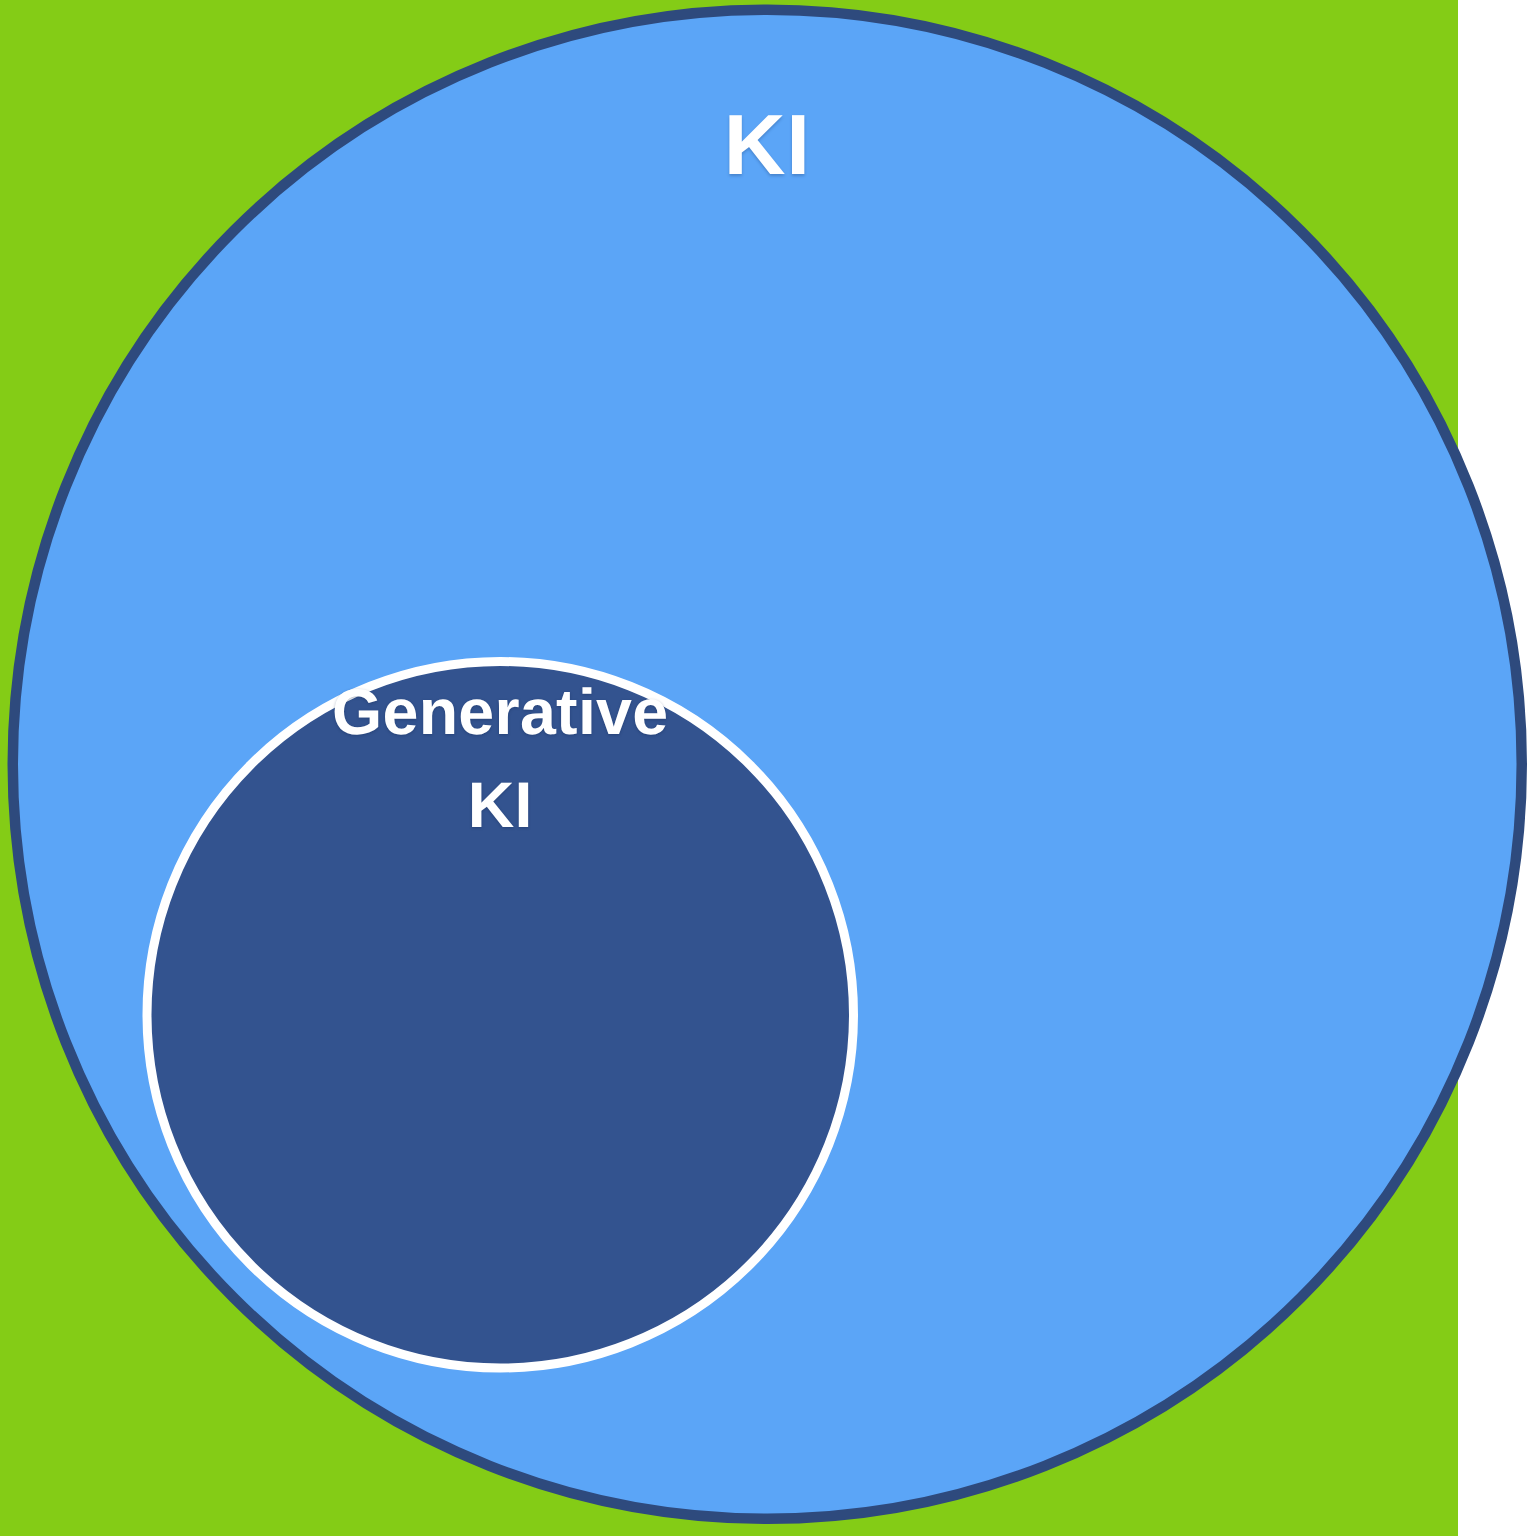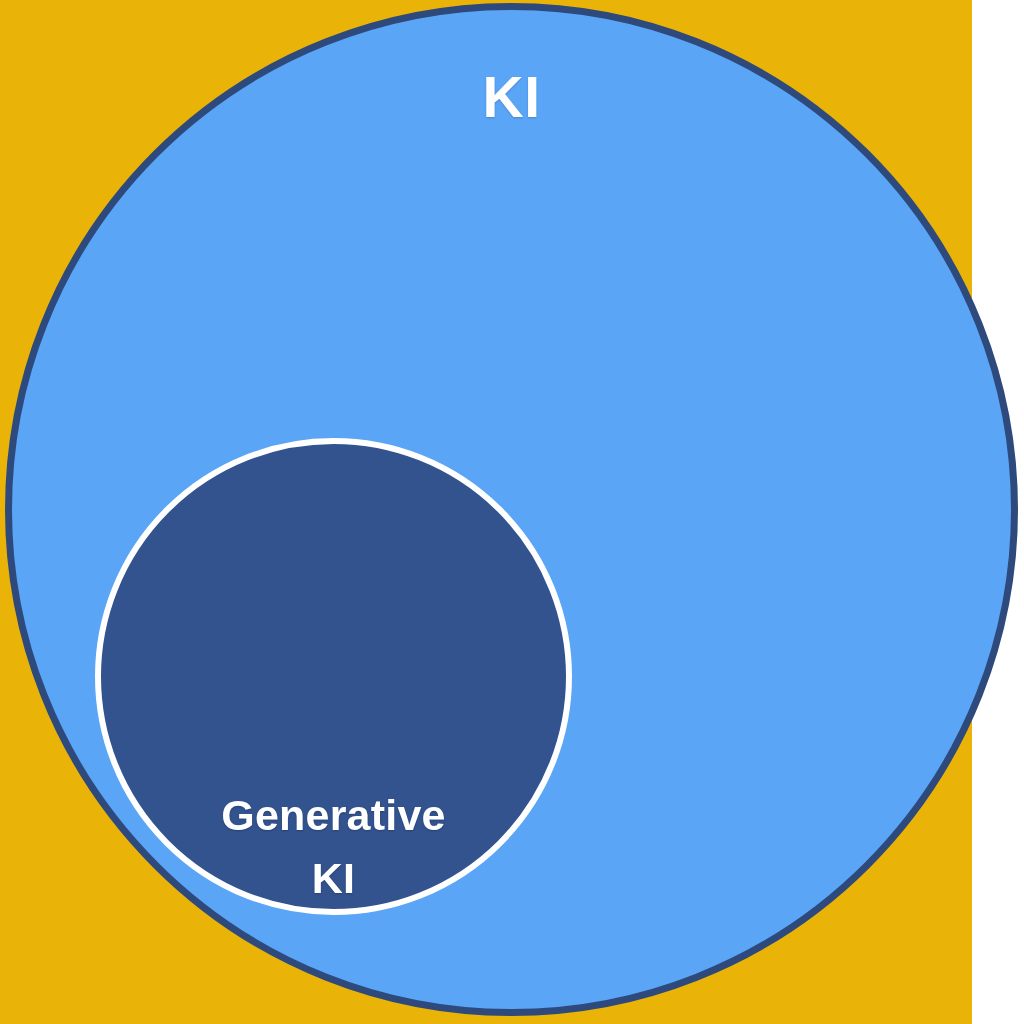--- a/index.html
+++ b/index.html
@@ -10,21 +10,21 @@
   body {
     width: 1024px;
     height: 1024px;
     overflow: hidden;
     font-family: "Liberation Sans", sans-serif;
   }
   #diagram-stage {
     position: relative;
     width: 972px;
     height: 1024px;
-    background: #eab308;
+    background: #84cc16;
   }
 
   
   .outer-set {
     position: absolute;
     left: 5px;
     top: 3px;
     width: 1013px;
     height: 1013px;
     border-radius: 50%;
@@ -53,21 +53,21 @@
     position: absolute;
     left: 83px;
     top: 428px;
     width: 477px;
     height: 477px;
     border-radius: 50%;
     background: #33538F;
     border: 6px solid #ffffff;
     box-sizing: border-box;
     display: flex;
-    align-items: flex-end;
+    align-items: flex-start;
     justify-content: center;
   }
   .inner-label {
     color: #ffffff;
     font-size: 43px;
     font-weight: bold;
     line-height: 1.45;
     text-align: center;
     letter-spacing: 0.2px;
     text-shadow: 0 1px 2px rgba(15,35,75,0.35);

